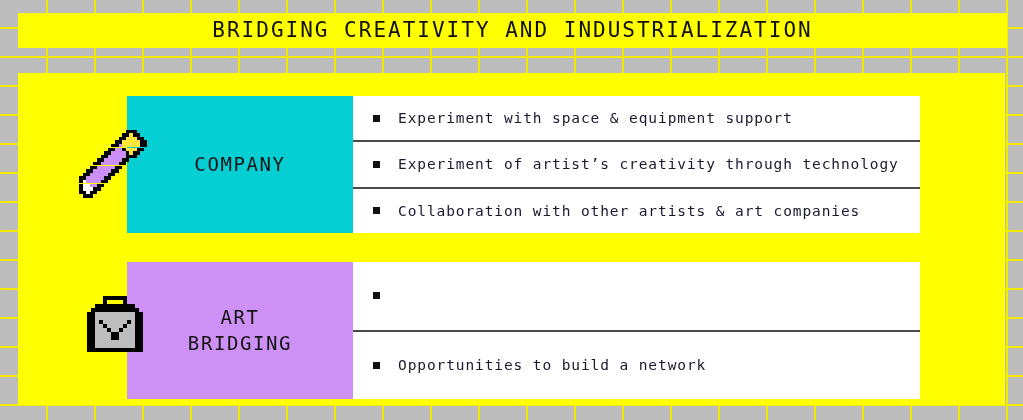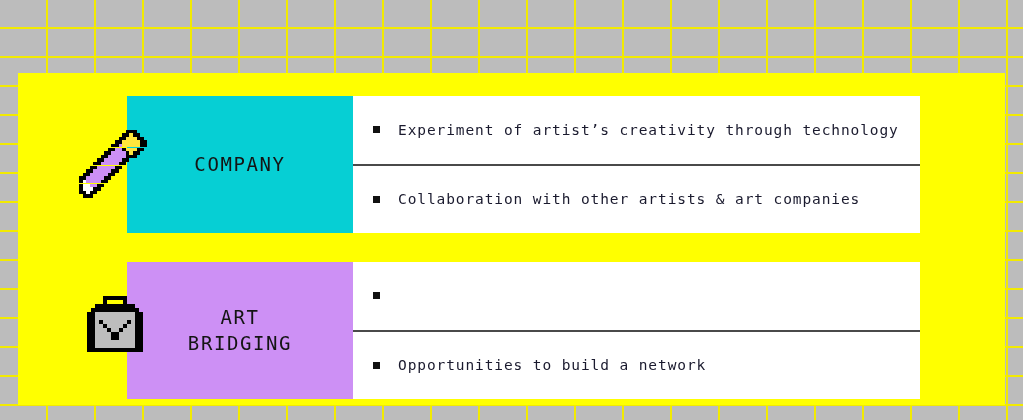--- a/index.html
+++ b/index.html
@@ -137,20 +137,23 @@
     letter-spacing: 0.9px;
     color: #1a1a2e;
     white-space: nowrap;
   }
 </style>
 </head>
 <body>
 
 <div id="canvas">
 
+  <div id="title-banner">
+    <div id="title-text">BRIDGING CREATIVITY AND INDUSTRIALIZATION</div>
+  </div>
 
   <div id="main-panel">
 
     <div class="row" id="row-artist">
 
       <div class="row-label row-label-teal">
 
         <div class="icon-badge">
           <div class="px-canvas" id="pencil-art">
               <div class="px" style="left: 46.8px; top: 0px; width: 3.6px; height: 3.6px; background: rgb(0, 0, 0);"></div>
@@ -300,20 +303,24 @@
               <div class="px" style="left: 3.6px; top: 64.8px; width: 3.6px; height: 3.6px; background: rgb(0, 0, 0);"></div>
               <div class="px" style="left: 7.2px; top: 64.8px; width: 3.6px; height: 3.6px; background: rgb(0, 0, 0);"></div>
               <div class="px" style="left: 10.8px; top: 64.8px; width: 3.6px; height: 3.6px; background: rgb(0, 0, 0);"></div>
             </div>
         </div>
 
         <div class="row-label-text">COMPANY</div>
       </div>
 
       <div class="bullets">
+        <div class="bullet-item">
+          <span class="bullet-marker"></span>
+          <span class="bullet-text">Experiment with space &amp; equipment support</span>
+        </div>
         <div class="bullet-item">
           <span class="bullet-marker"></span>
           <span class="bullet-text">Experiment of artist’s creativity through technology</span>
         </div>
         <div class="bullet-item">
           <span class="bullet-marker"></span>
           <span class="bullet-text">Collaboration with other artists &amp; art companies</span>
         </div>
       </div>
     </div>

